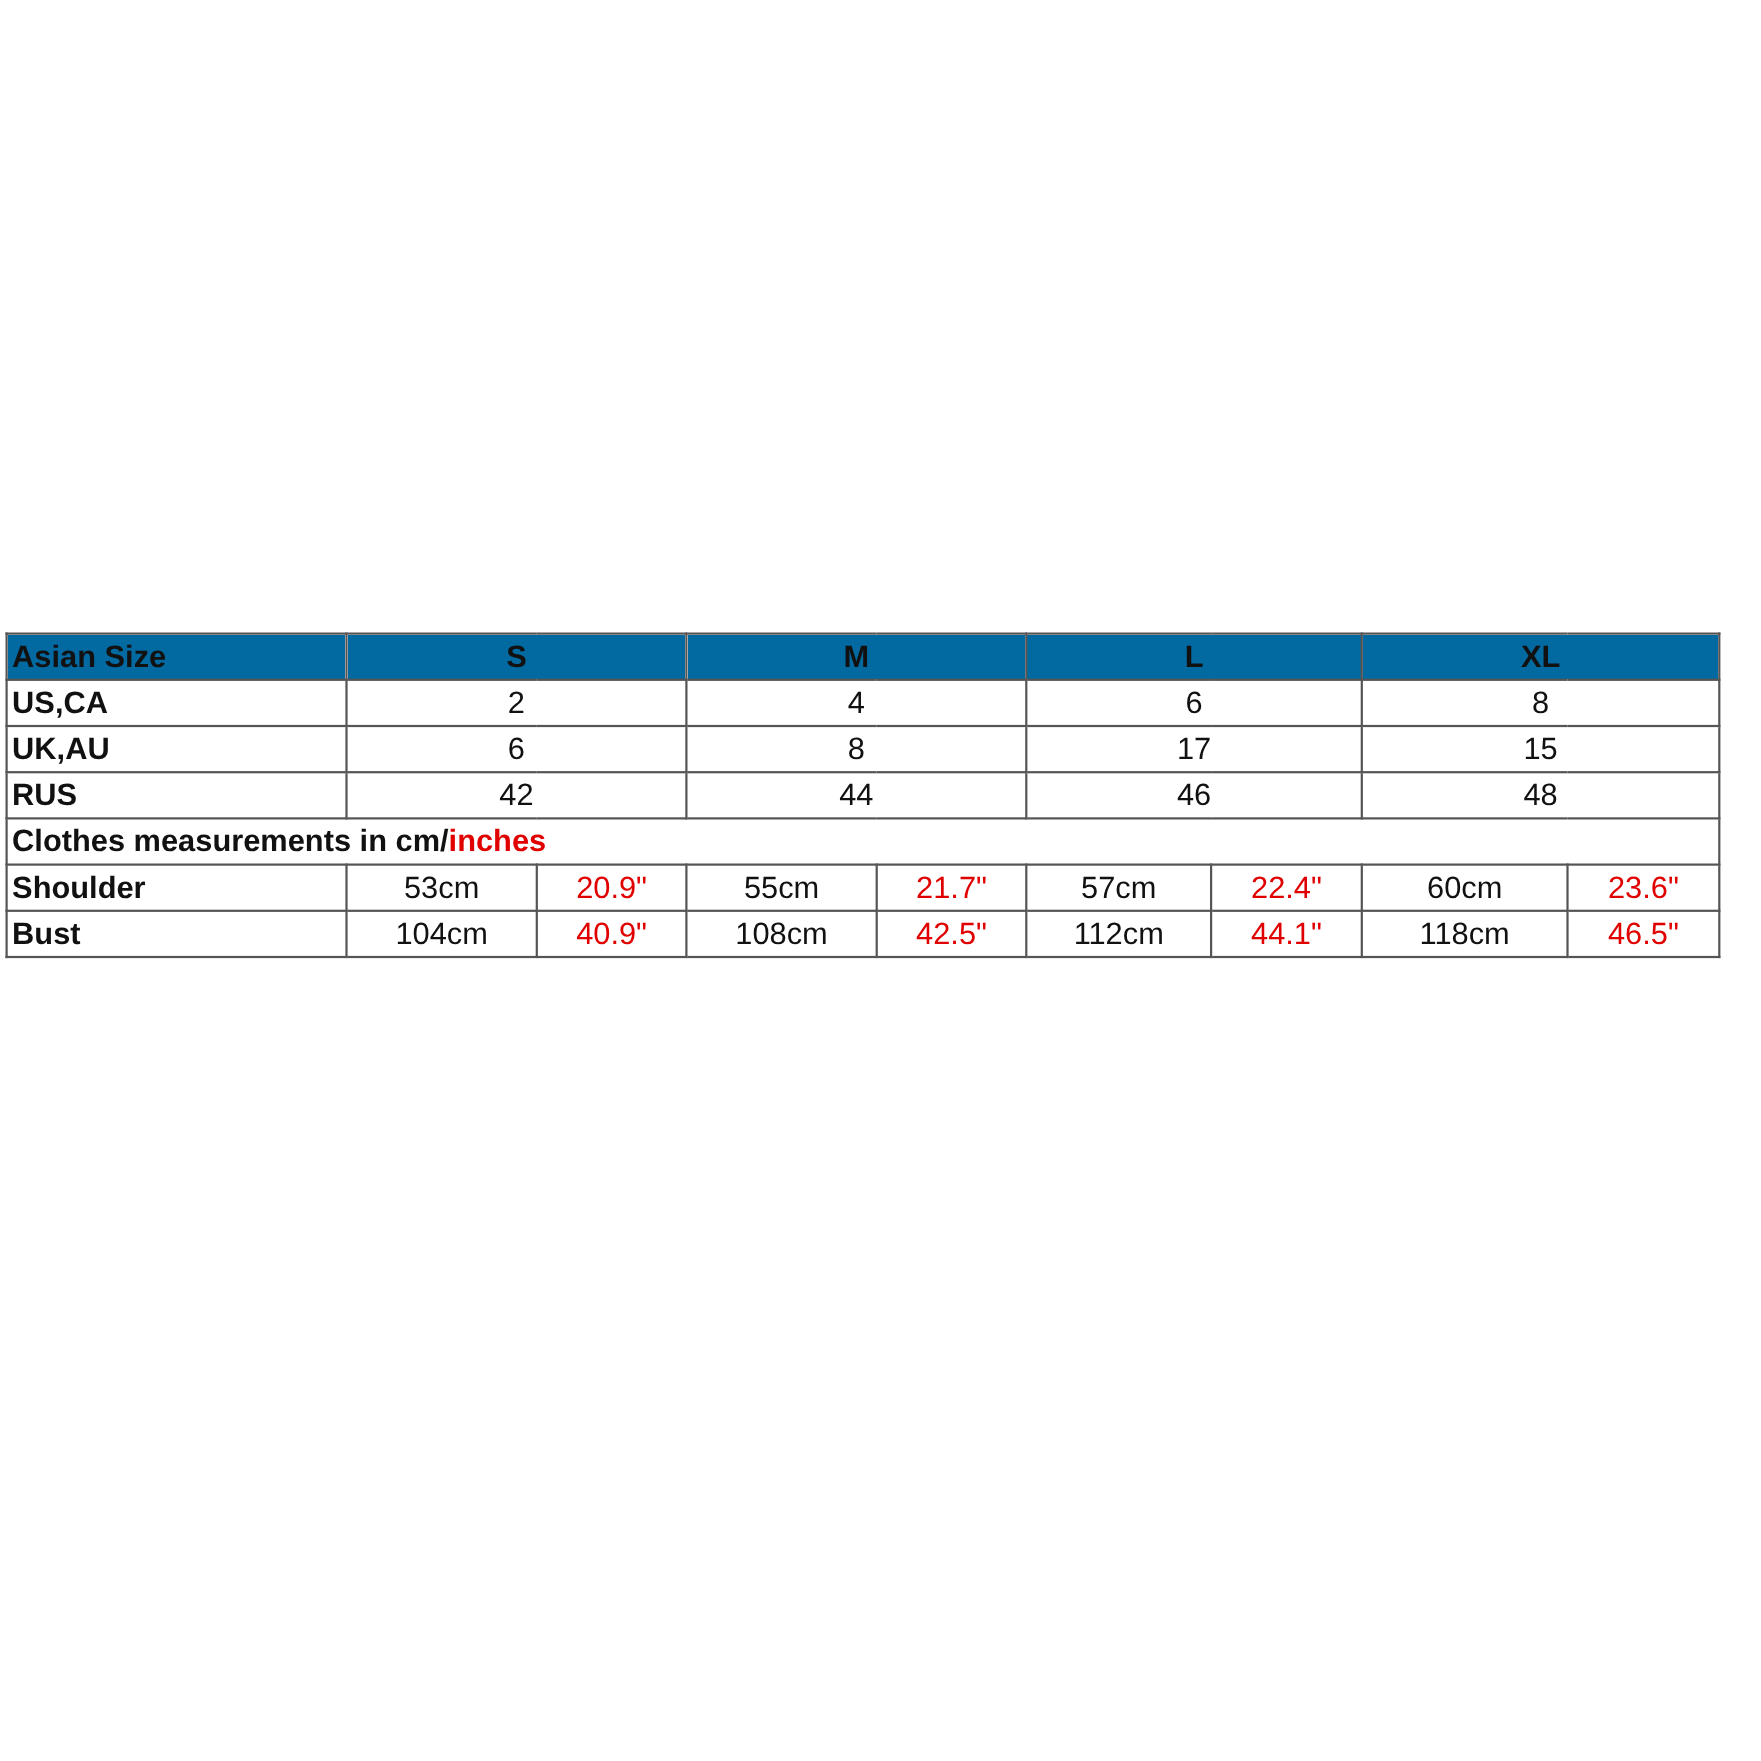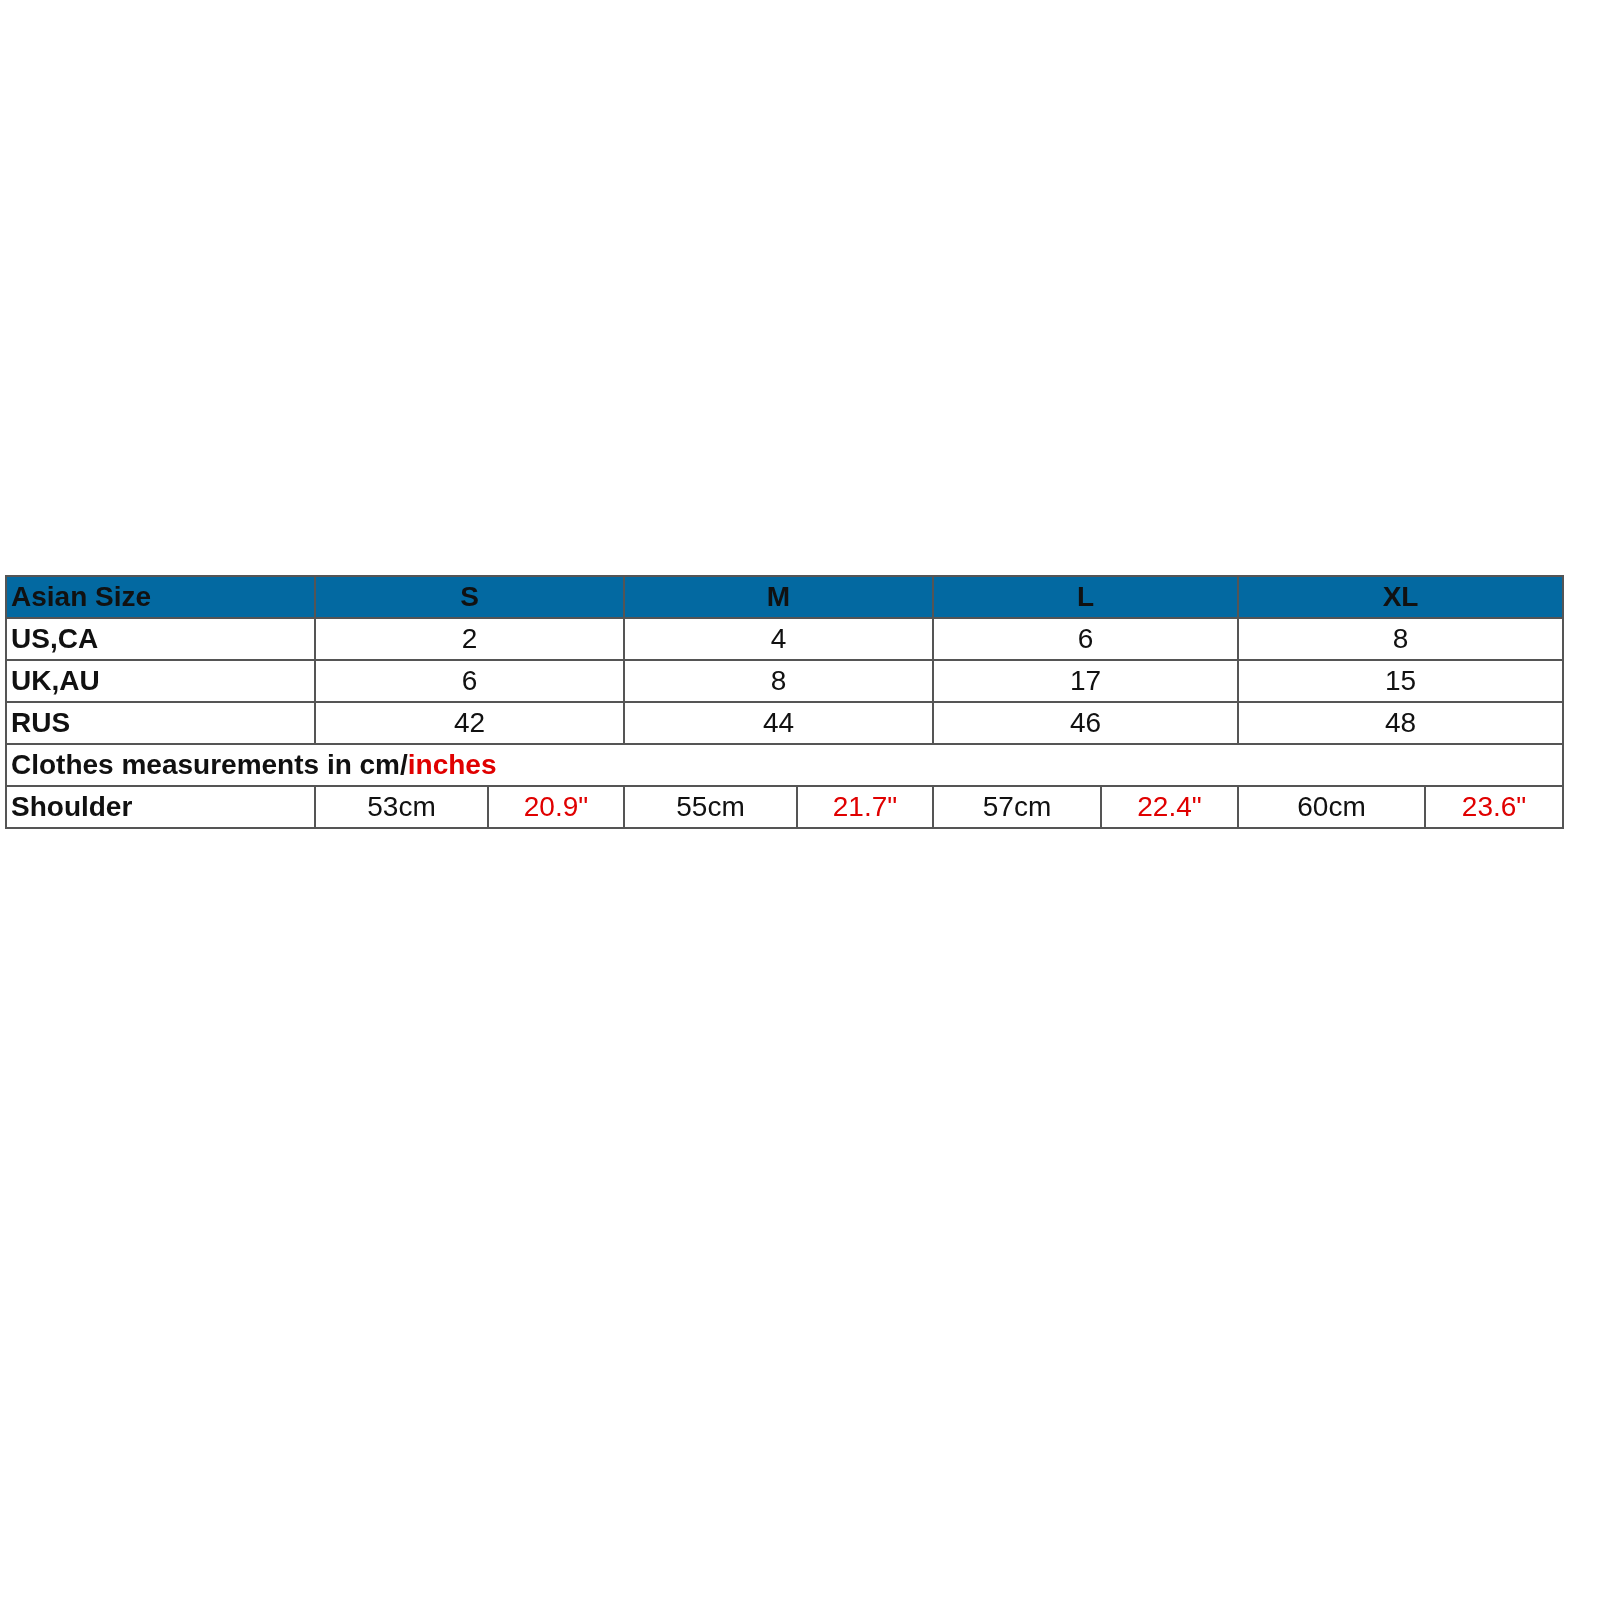--- a/index.html
+++ b/index.html
@@ -75,14 +75,25 @@
     <td class="label">Shoulder</td>
     <td>53cm</td>
     <td class="inch">20.9"</td>
     <td>55cm</td>
     <td class="inch">21.7"</td>
     <td>57cm</td>
     <td class="inch">22.4"</td>
     <td>60cm</td>
     <td class="inch">23.6"</td>
   </tr>
+  <tr>
+    <td class="label">Bust</td>
+    <td>104cm</td>
+    <td class="inch">40.9"</td>
+    <td>108cm</td>
+    <td class="inch">42.5"</td>
+    <td>112cm</td>
+    <td class="inch">44.1"</td>
+    <td>118cm</td>
+    <td class="inch">46.5"</td>
+  </tr>
 </tbody>
   </table>
 
 </body></html>

